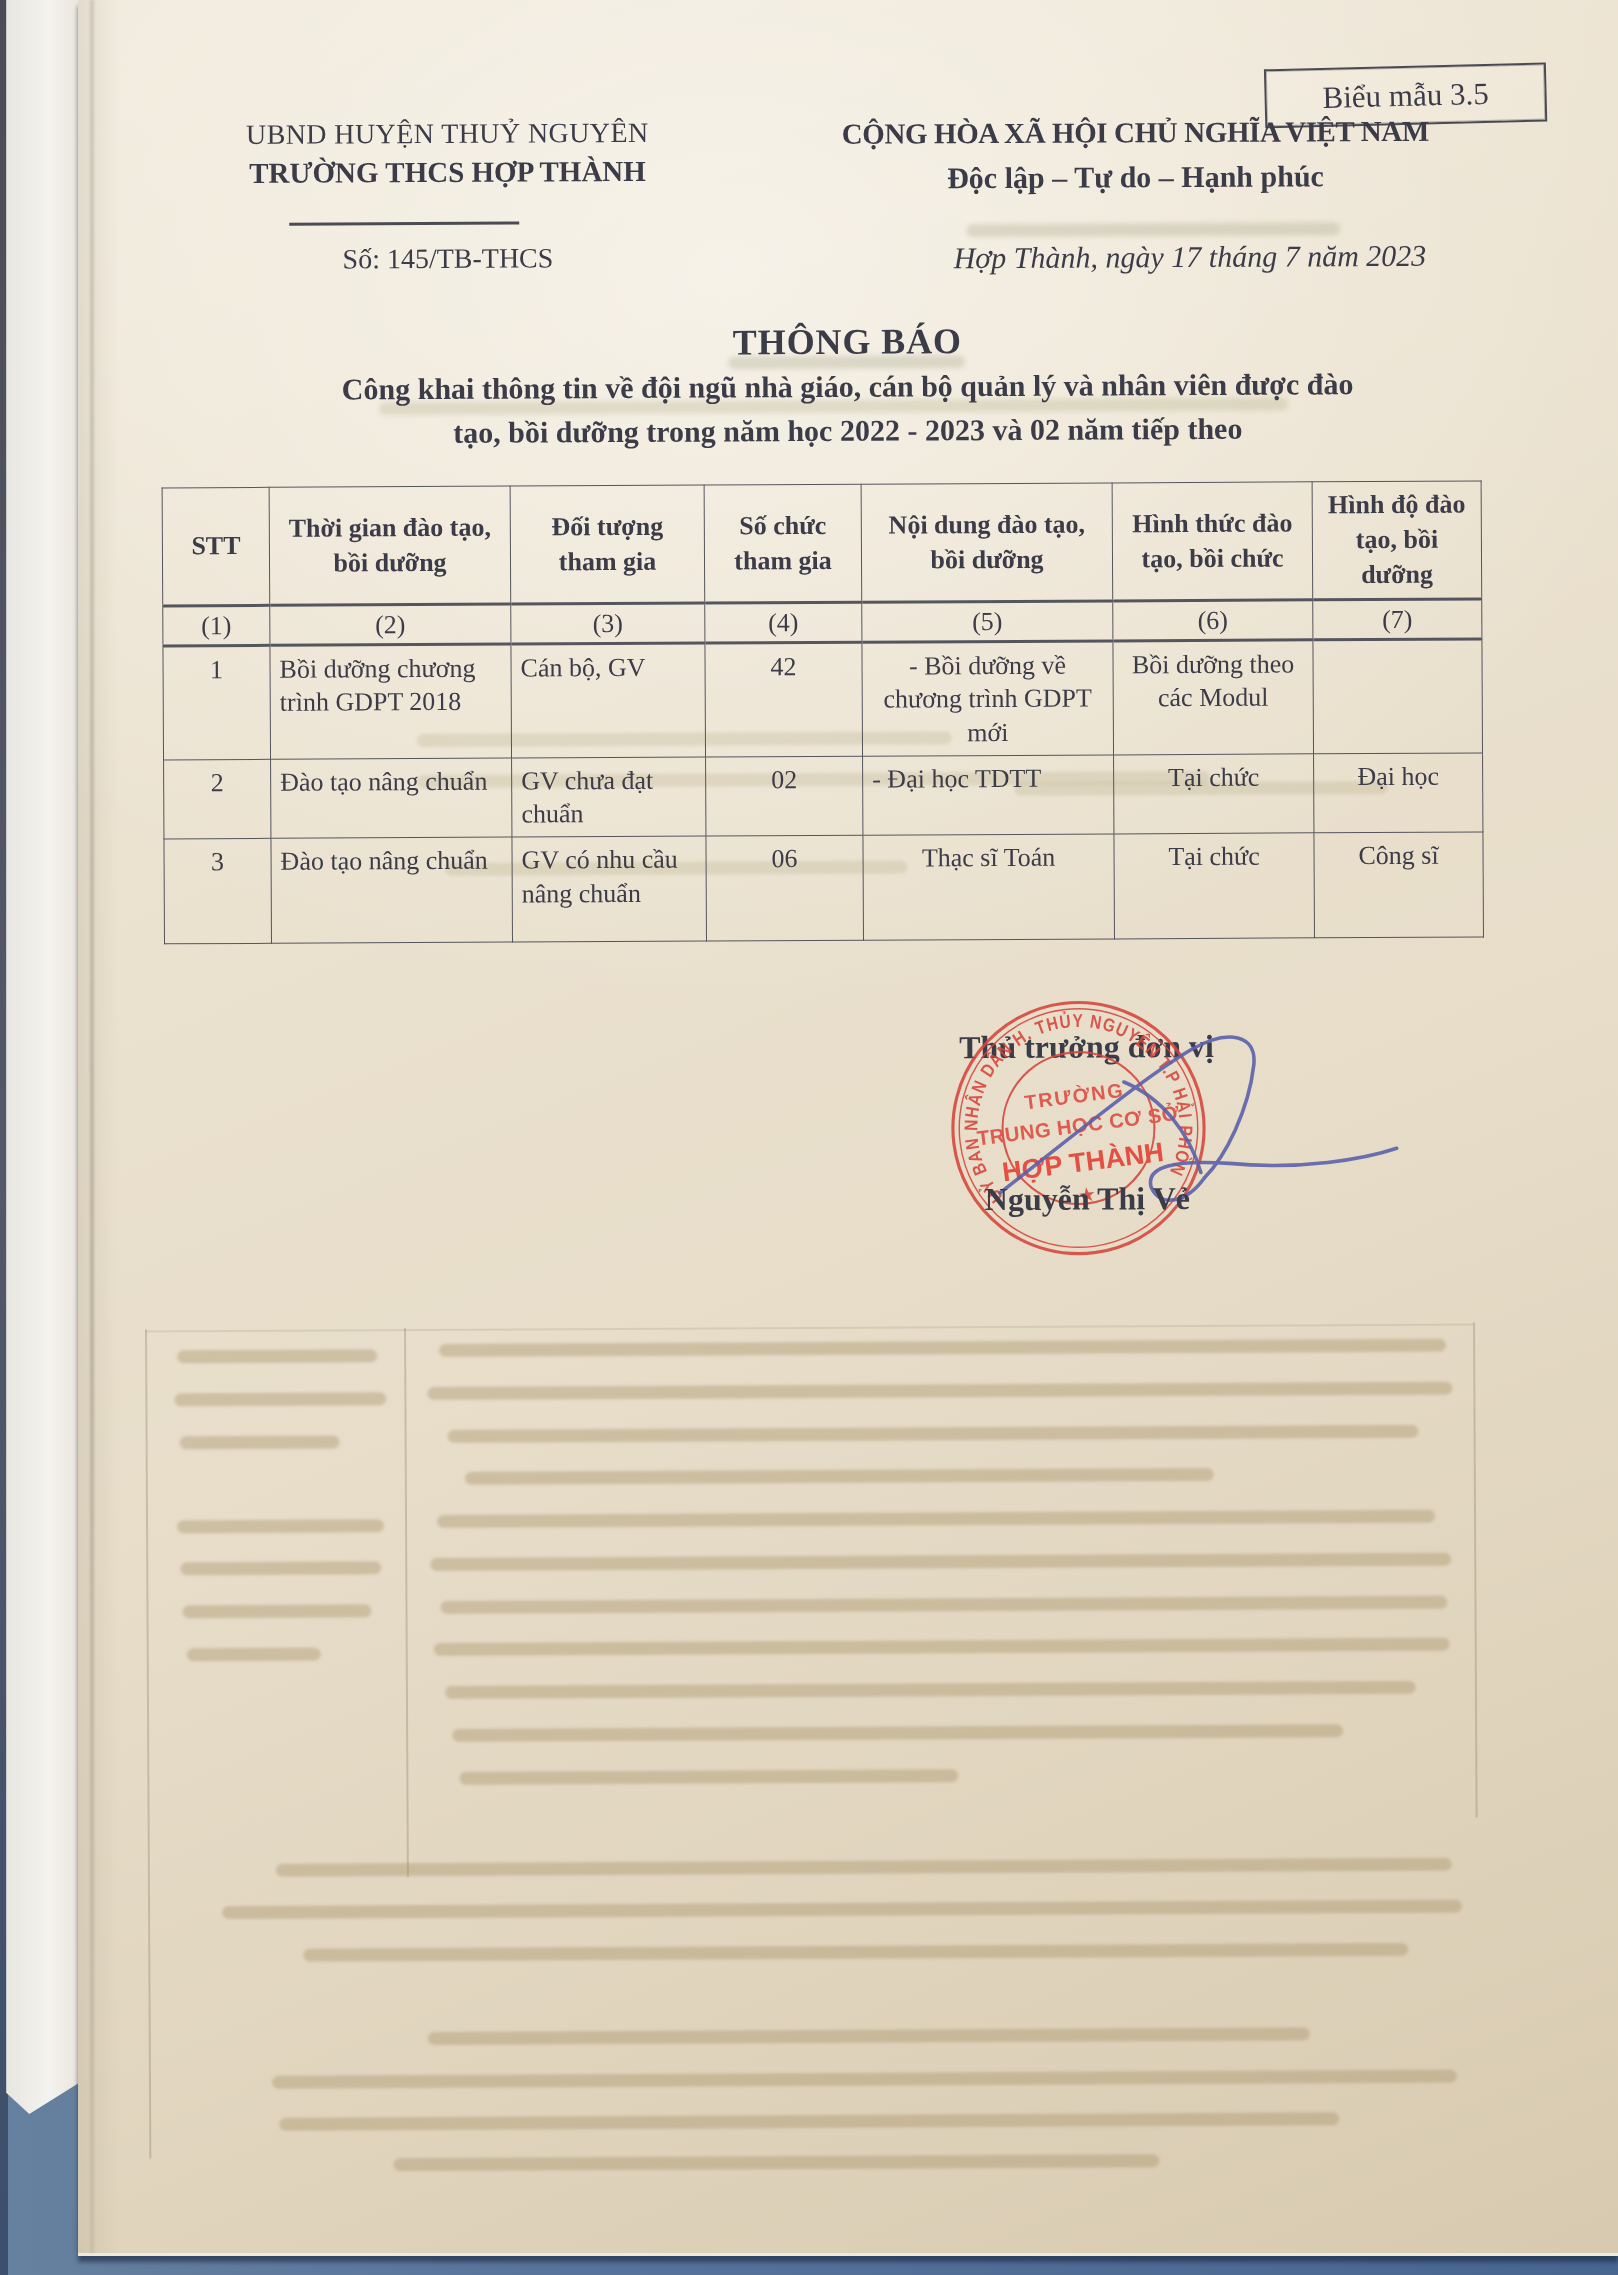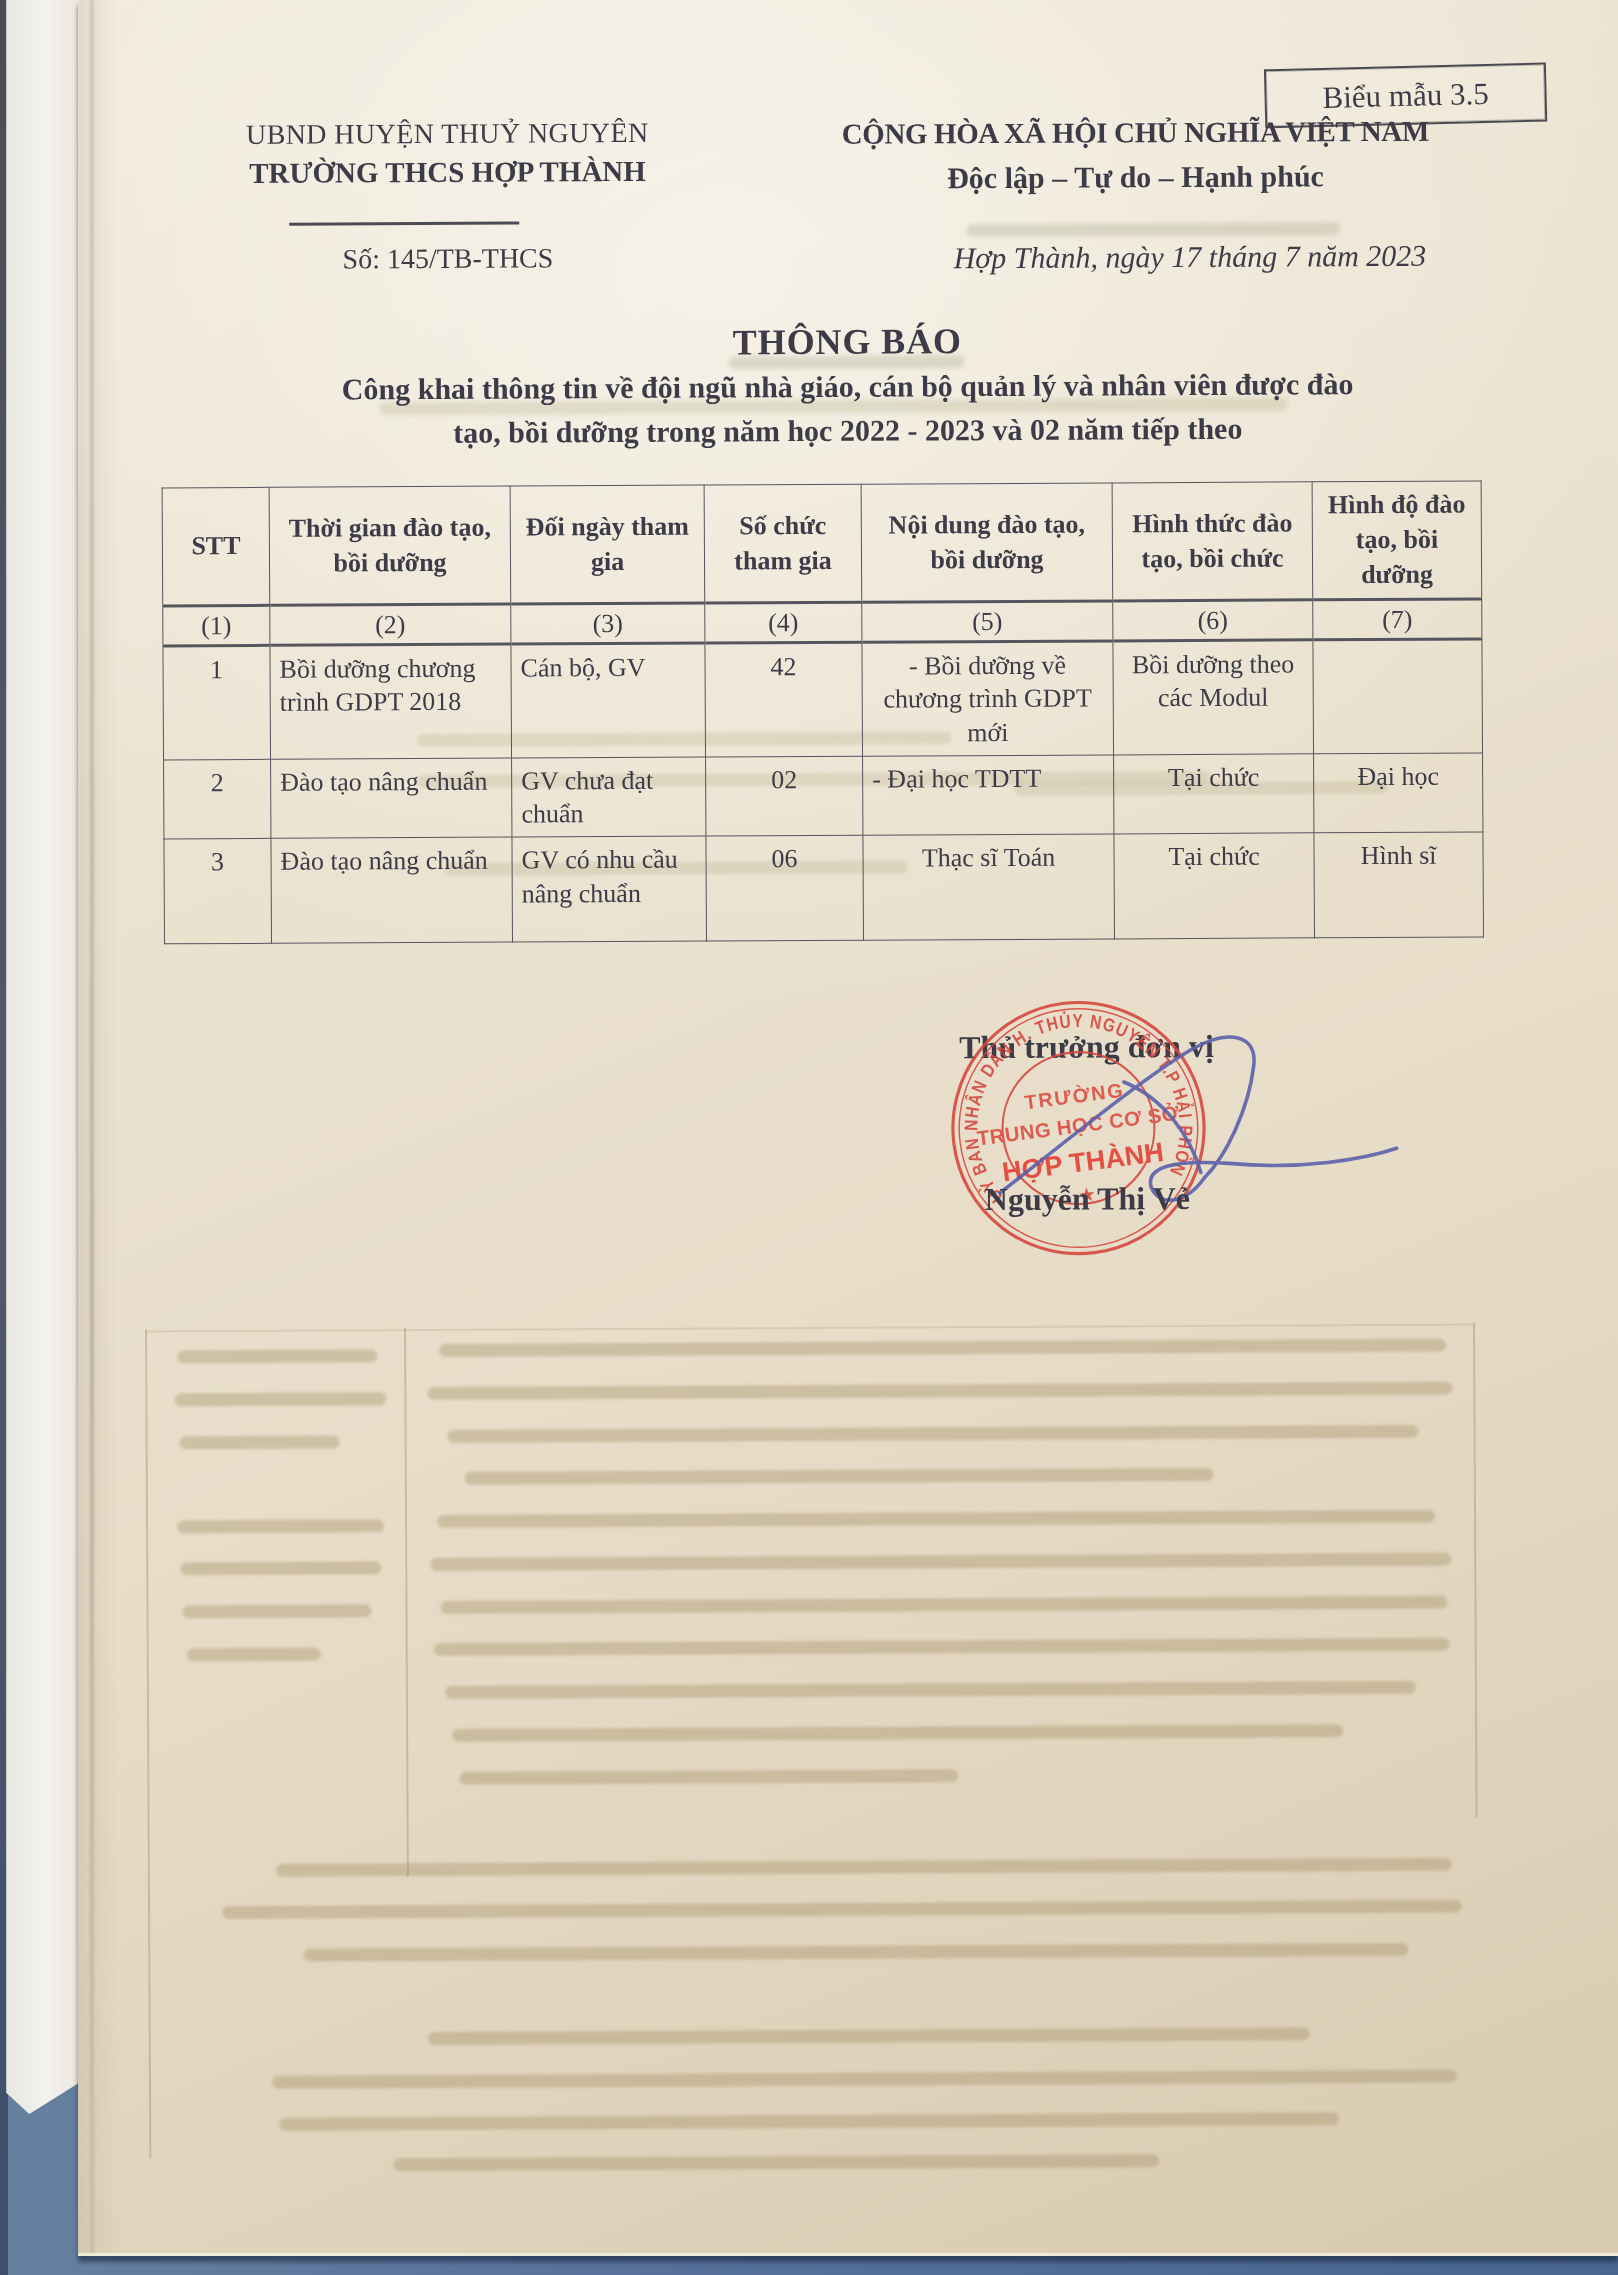--- a/index.html
+++ b/index.html
@@ -164,21 +164,21 @@
         <col style="width:194px">
       <col style="width:157px">
         <col style="width:251px">
         <col style="width:200px">
         <col style="width:169px">
     </colgroup>
     <tbody>
         <tr class="hrow">
       <th>STT</th>
       <th>Thời gian đào tạo, bồi dưỡng</th>
-      <th>Đối ngày tham gia</th>
+      <th>Đối tượng tham gia</th>
       <th>Số chức tham gia</th>
       <th>Nội dung đào tạo, bồi dưỡng</th>
       <th>Hình thức đào tạo, bồi chức</th>
       <th>Hình độ đào tạo, bồi dưỡng</th>
     </tr>
     <tr class="irow">
       <td>(1)</td>
       <td>(2)</td>
       <td>(3)</td>
       <td>(4)</td>
@@ -204,21 +204,21 @@
       <td>Tại chức</td>
       <td>Đại học</td>
     </tr>
     <tr class="r3">
       <td>3</td>
       <td class="al">Đào tạo nâng chuẩn</td>
       <td class="al">GV có nhu cầu nâng chuẩn</td>
       <td>06</td>
       <td>Thạc sĩ Toán</td>
       <td>Tại chức</td>
-      <td>Hình sĩ</td>
+      <td>Công sĩ</td>
     </tr>
   </tbody>
     </table>
 
   <div class="sig-role">Thủ trưởng đơn vị</div>
 
   <svg class="stamp" viewBox="0 0 300 300">
     <g fill="none" stroke="#d6453c">
       <circle cx="150" cy="150" r="139" stroke-width="3.5"></circle>
       <circle cx="150" cy="150" r="132" stroke-width="1.6"></circle>

